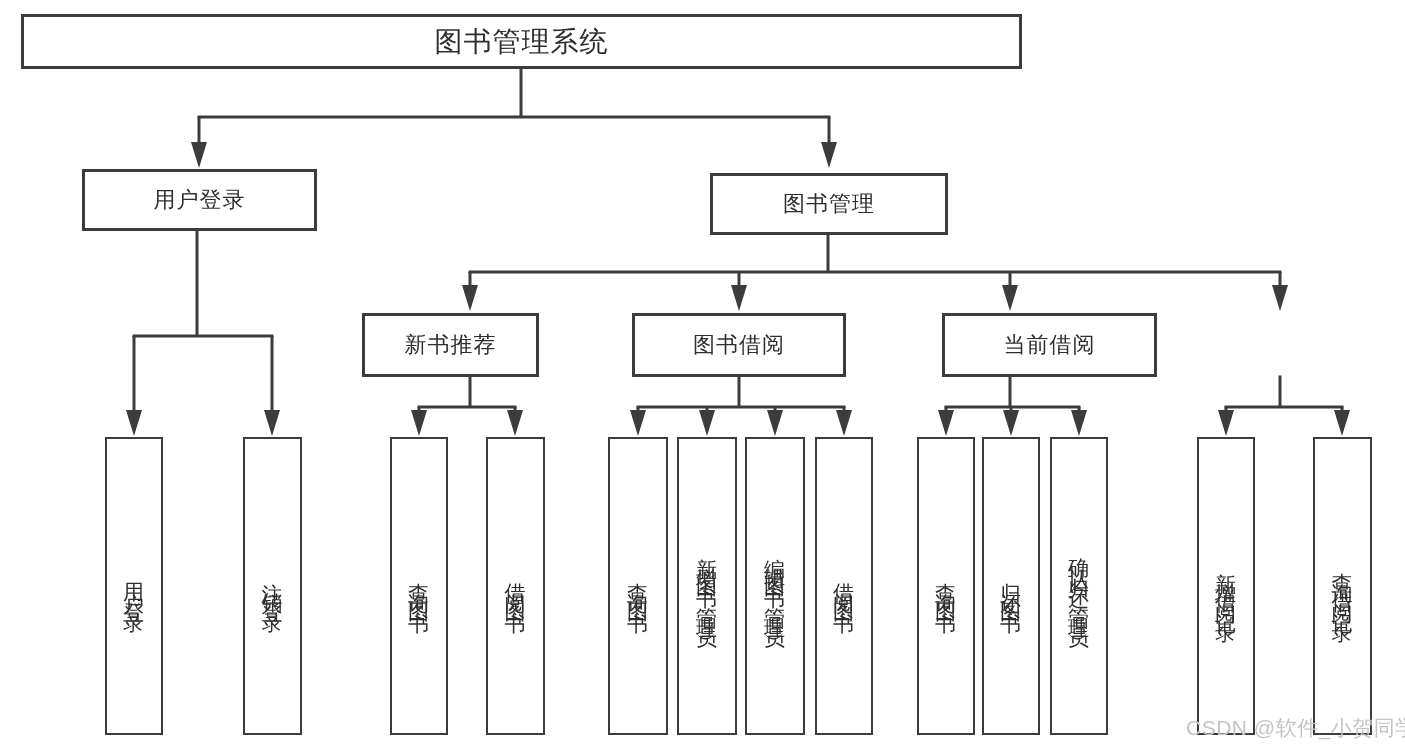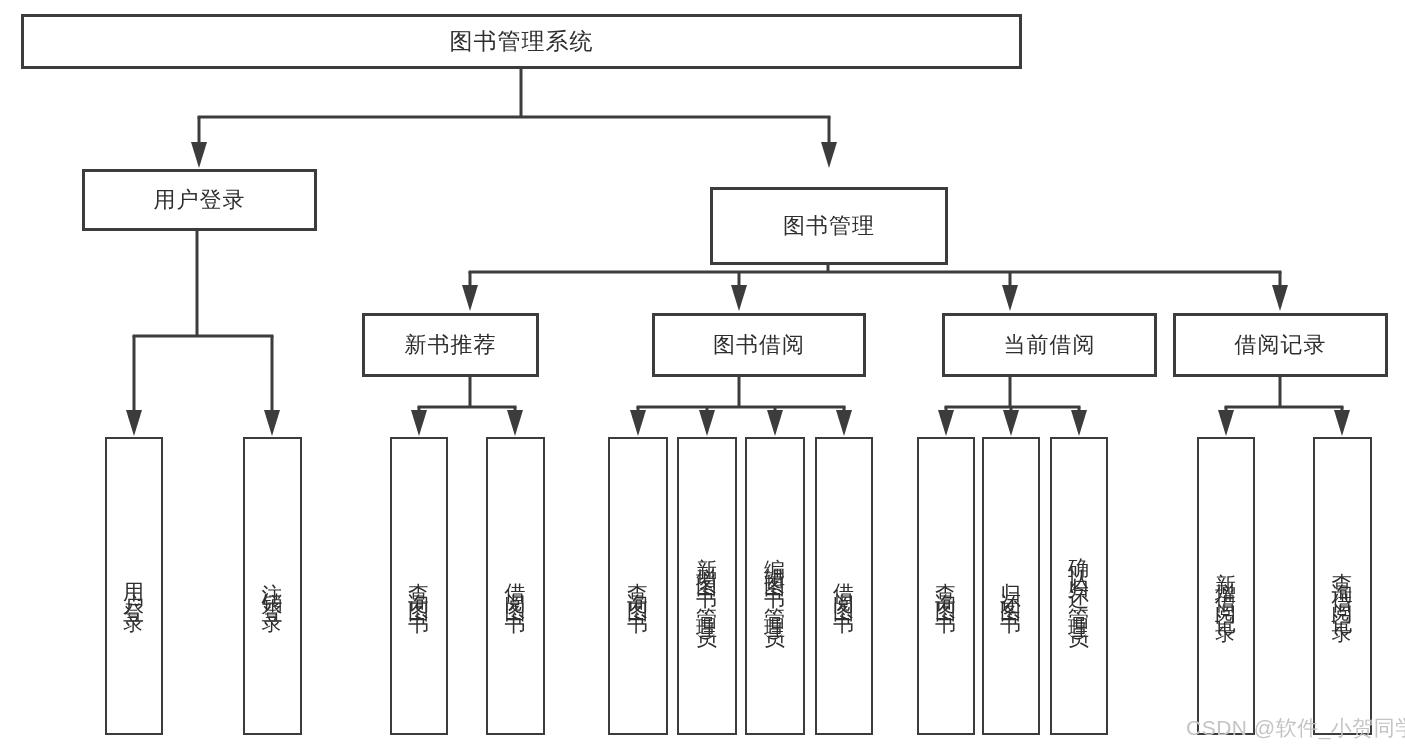--- a/index.html
+++ b/index.html
@@ -22,21 +22,21 @@
     box-sizing: border-box;
     border: 3px solid #3c3c3c;
     background: #ffffff;
     display: flex;
     align-items: center;
     justify-content: center;
     color: #2e2e2e;
     z-index: 1;
   }
   .hbox { font-size: 22px; letter-spacing: 1px; }
-  .root-box { font-size: 23px; }
+  .root-box { font-size: 28px; }
   .leaf { border-width: 2.5px; }
   .leaf .vtext {
     writing-mode: vertical-rl;
     text-orientation: mixed;
     font-size: 21px;
     letter-spacing: 10px;
     line-height: 1.1;
     white-space: nowrap;
   }
   .watermark {
@@ -98,35 +98,32 @@
     </g>
   </svg>
 
   <div class="box hbox root-box" style="left:21px; top:14px; width:1001px; height:55px;">
     <span>图书管理系统</span>
   </div>
 
   <div class="box hbox" style="left:82px; top:169px; width:235px; height:62px;">
     <span>用户登录</span>
   </div>
-  <div class="box hbox" style="left:710px; top:187px; width:238px; height:78px;">
+  <div class="box hbox" style="left:710px; top:173px; width:238px; height:62px;">
     <span>图书管理</span>
   </div>
 
   <div class="box hbox" style="left:362px; top:313px; width:177px; height:64px;">
     <span>新书推荐</span>
   </div>
-  <div class="box hbox" style="left:632px; top:313px; width:214px; height:64px;margin-left:20px;">
+  <div class="box hbox" style="left:632px; top:313px; width:214px; height:64px;">
     <span>图书借阅</span>
   </div>
   <div class="box hbox" style="left:942px; top:313px; width:215px; height:64px;">
     <span>当前借阅</span>
-  </div>
-  <div class="box hbox" style="left:1173px; top:313px; width:215px; height:64px;">
-    <span>借阅记录</span>
   </div>
 
   <div class="box leaf" style="left:105px; top:437px; width:58px; height:298px;">
     <span class="vtext">用户登录</span>
   </div>
   <div class="box leaf" style="left:243px; top:437px; width:59px; height:298px;">
     <span class="vtext">注销登录</span>
   </div>
 
   <div class="box leaf" style="left:390px; top:437px; width:58px; height:298px;">

